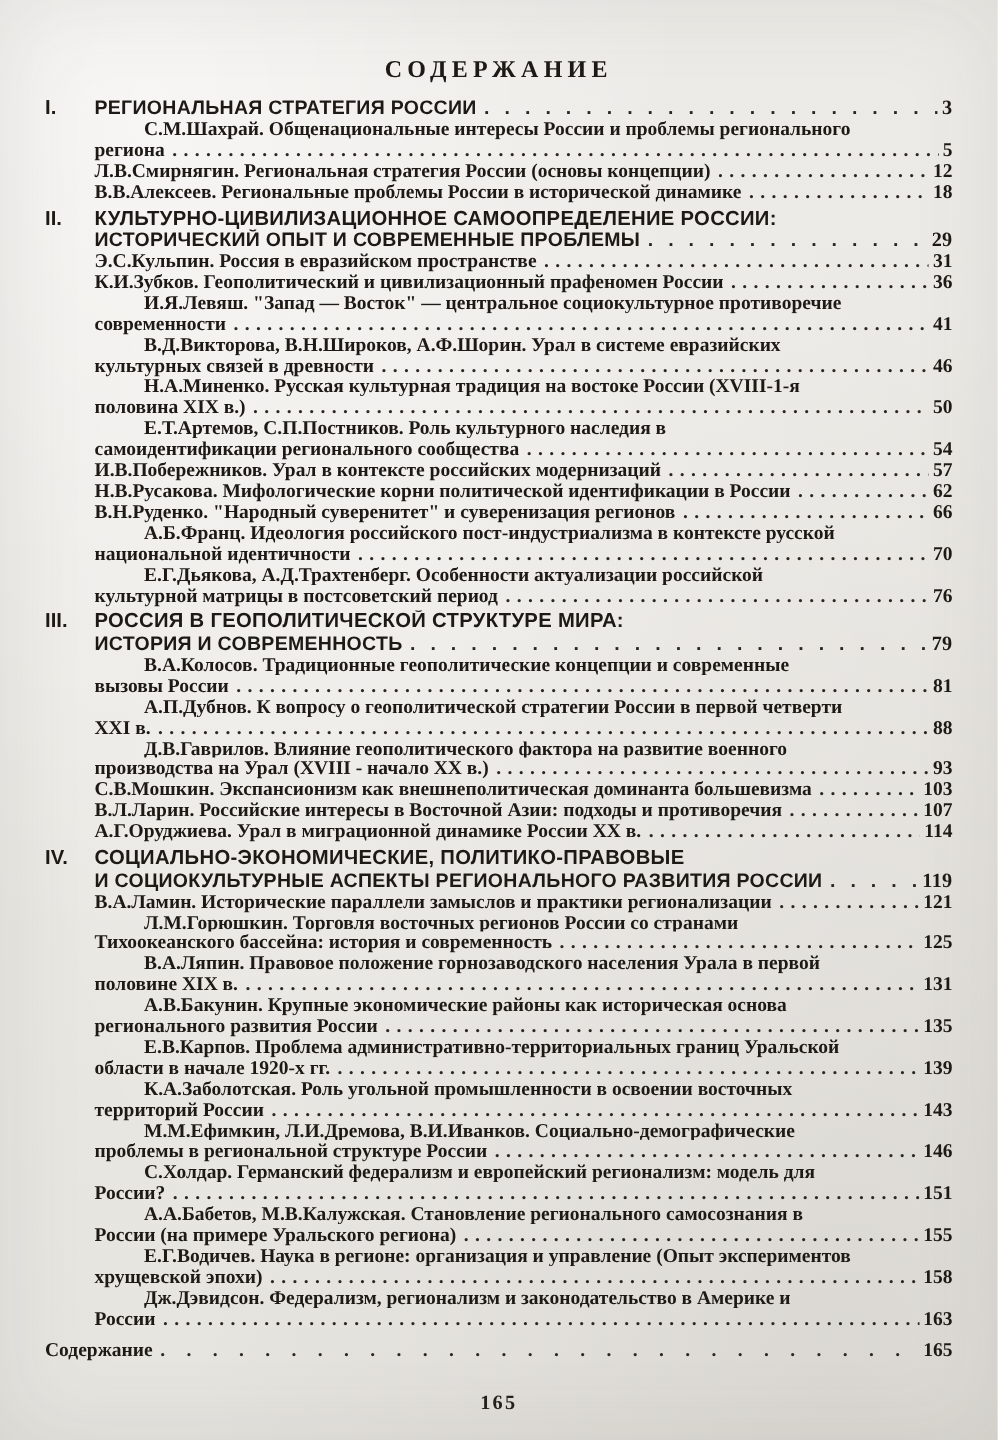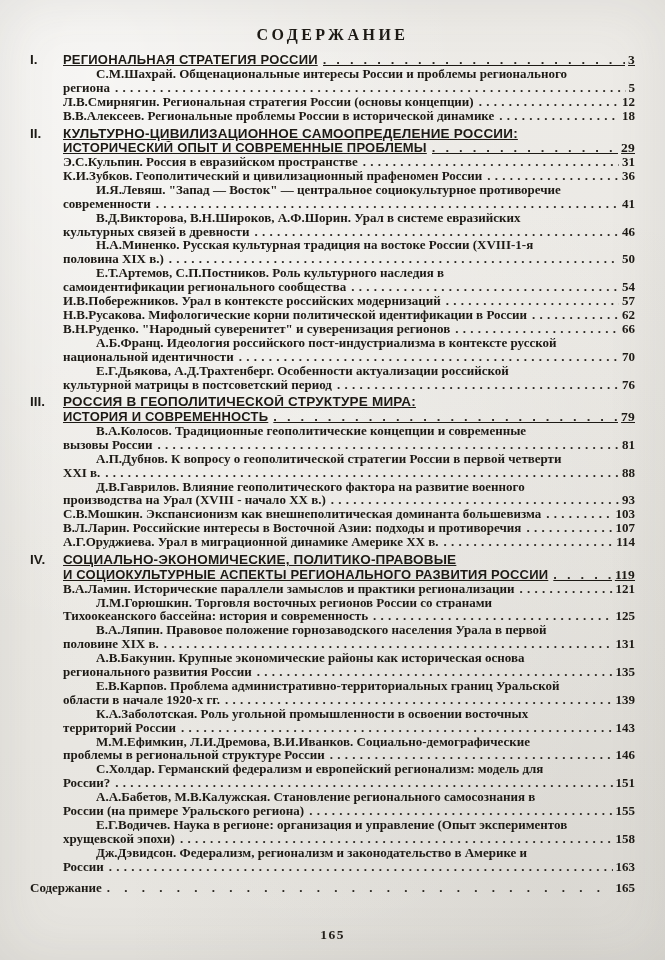--- a/index.html
+++ b/index.html
@@ -9,21 +9,21 @@
     overflow: hidden;
     color: #1d1a15;
     font-family: "Liberation Serif", serif;
     background:
       radial-gradient(ellipse at 15% 8%, rgba(255,255,255,0.55), rgba(255,255,255,0) 45%),
       radial-gradient(ellipse at 85% 95%, rgba(110,105,95,0.10), rgba(110,105,95,0) 55%),
       radial-gradient(ellipse at 50% 50%, rgba(255,255,255,0.25), rgba(255,255,255,0) 70%),
       linear-gradient(180deg, #edebe7 0%, #eae8e3 55%, #e6e4df 100%);
     box-shadow: inset 0 0 60px rgba(80,75,65,0.10);
   }
-  .page-inner { padding: 18px 30px 0 30px; }
+  .page-inner { padding: 30px 30px 0 30px; }
 
   .title {
     margin: 8px 0 9px 0;
     text-align: center;
     font-size: 16px;
     font-weight: bold;
     letter-spacing: 3.5px;
     font-family: "Liberation Serif", serif;
   }
 
@@ -36,21 +36,21 @@
     font-weight: 700;
     font-size: 13.5px; line-height: 14.6px;
   }
   .sec-body { flex: 1; min-width: 0; }
 
   .hline {
     font-family: "Liberation Sans", sans-serif;
     font-weight: 700;
     font-size: 13.5px; line-height: 14.6px;
     letter-spacing: 0.2px;
-    white-space: nowrap; overflow: hidden; text-decoration: underline;
+    white-space: nowrap; overflow: hidden;
   }
 
   .entry, .cont, .closing { font-weight: 700; }
   .cont, .line { font-size: 13px; line-height: 13.9px; }
   .cont { white-space: nowrap; overflow: hidden; margin-left: 33px; }
 
   .line { display: flex; align-items: baseline; }
   .line .t { flex: none; white-space: nowrap; }
   .dots { flex: 1 1 auto; overflow: hidden; white-space: nowrap; margin: 0 3px 0 5px; color: #2a2620; }
   .dots::after {
@@ -247,21 +247,21 @@
           </div>
           <div class="entry">
             <div class="line">
               <span class="t">В.Л.Ларин. Российские интересы в Восточной Азии: подходы и противоречия</span>
               <span class="dots"></span>
               <span class="pg">107</span>
             </div>
           </div>
           <div class="entry">
             <div class="line">
-              <span class="t">А.Г.Оруджиева. Урал в миграционной динамике Америке XX в.</span>
+              <span class="t">А.Г.Оруджиева. Урал в миграционной динамике России XX в.</span>
               <span class="dots"></span>
               <span class="pg">114</span>
             </div>
           </div>
         </div>
       </div>
       <div class="section">
         <div class="numeral">IV.</div>
         <div class="sec-body">
           <div class="hline">СОЦИАЛЬНО-ЭКОНОМИЧЕСКИЕ, ПОЛИТИКО-ПРАВОВЫЕ</div>

